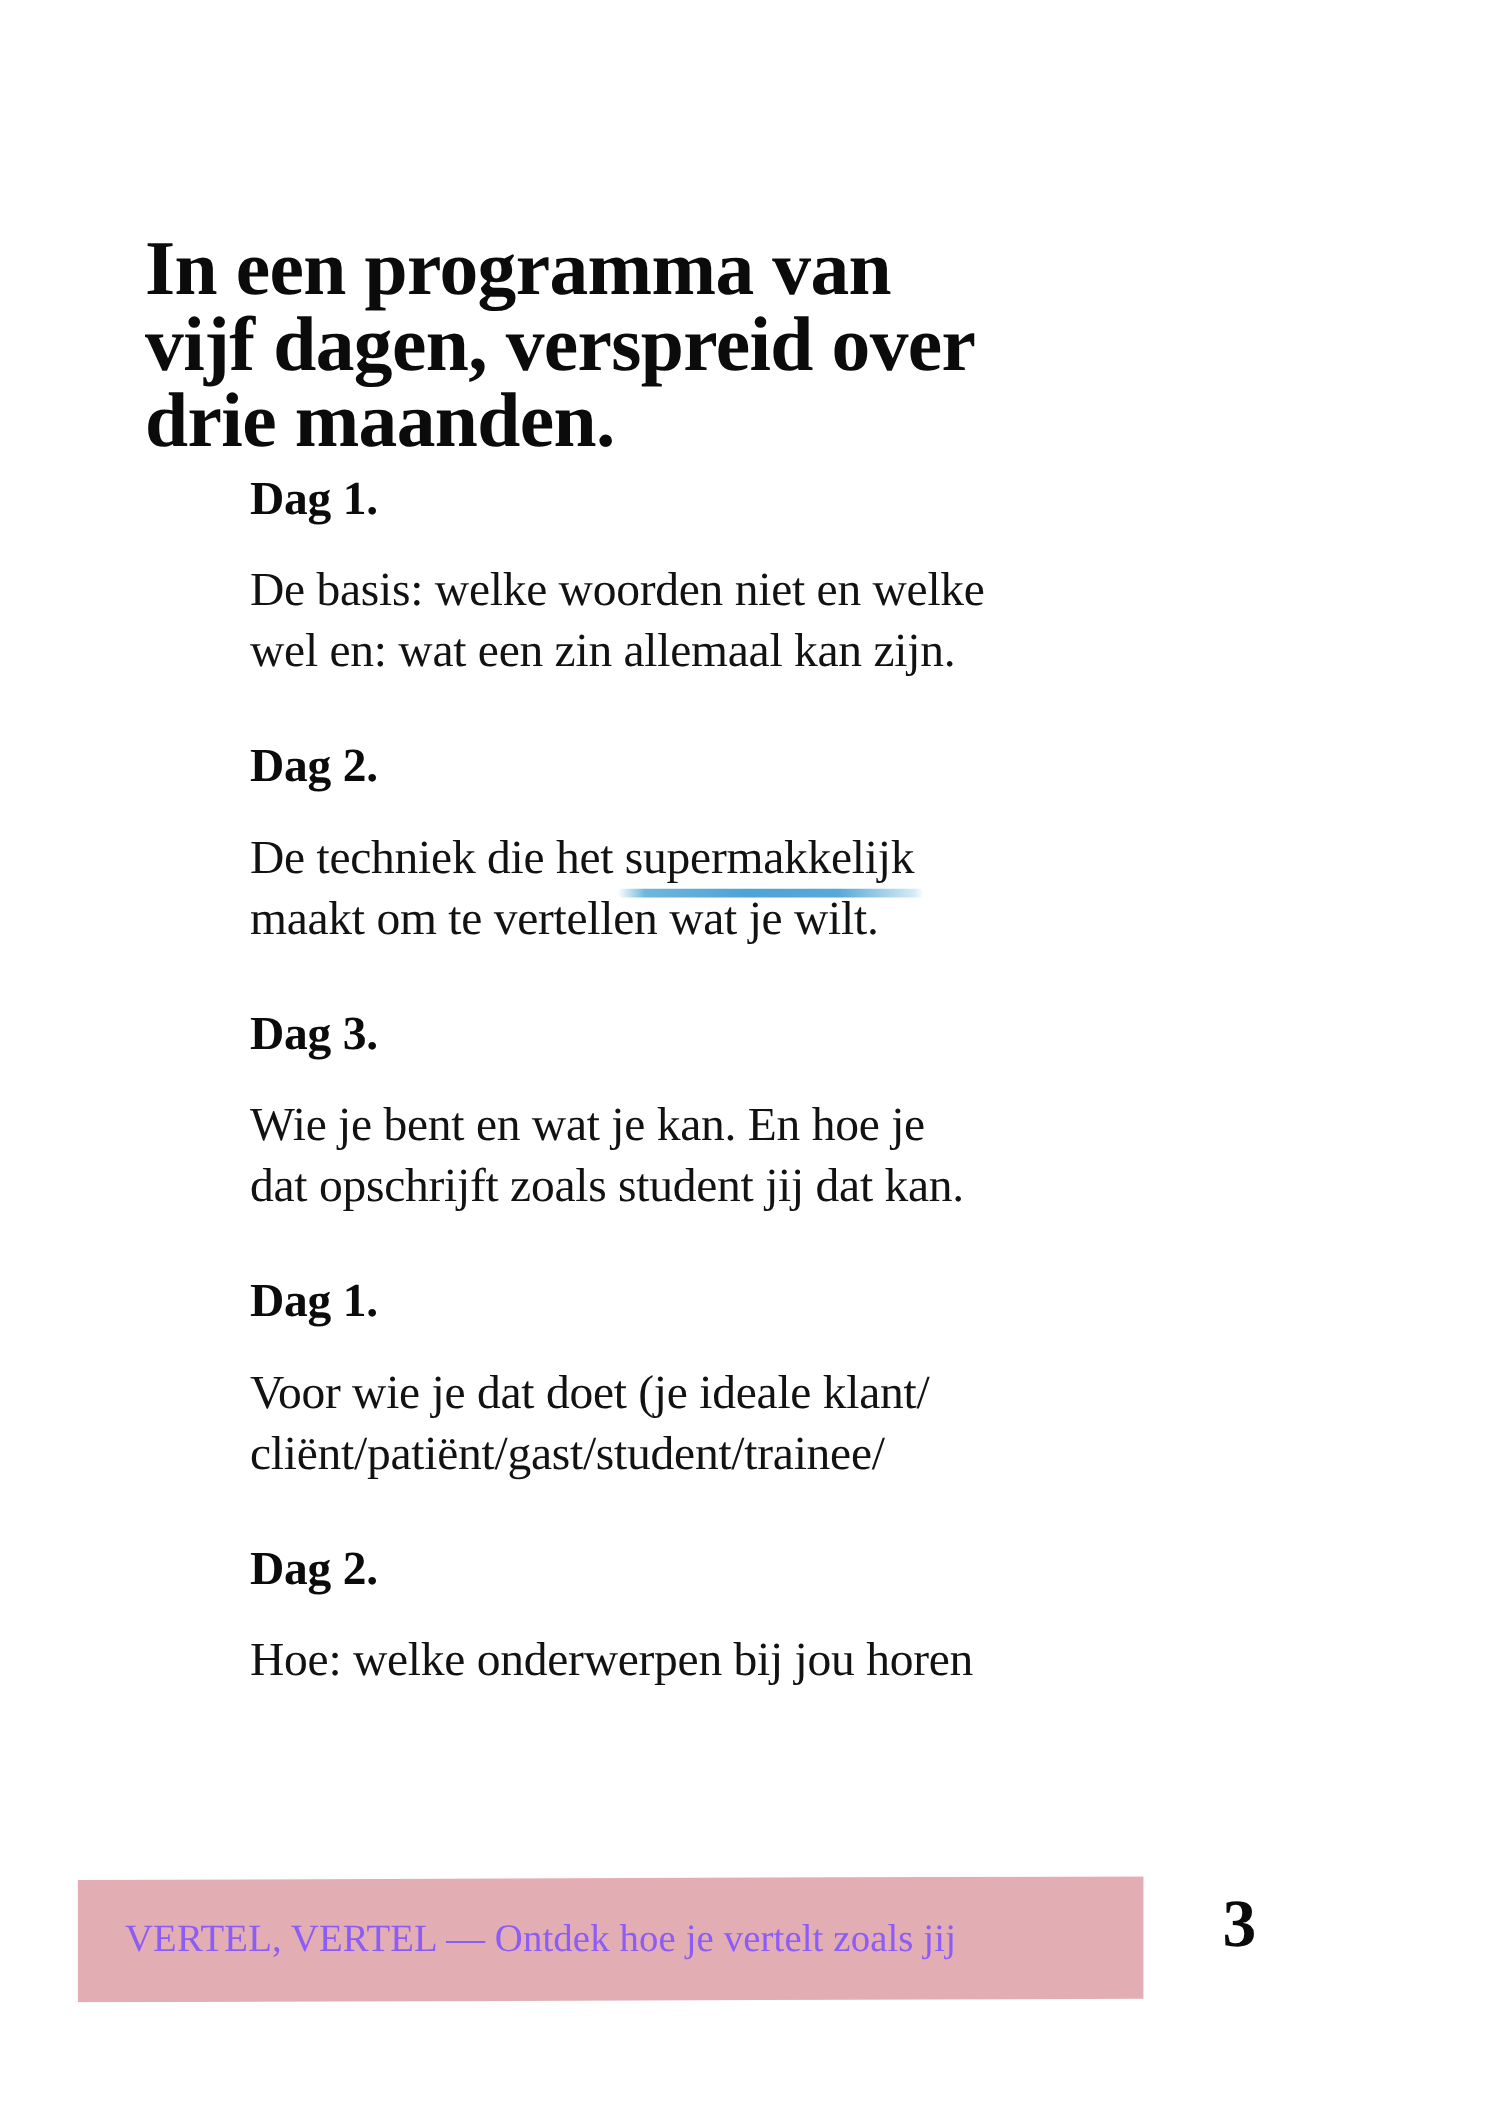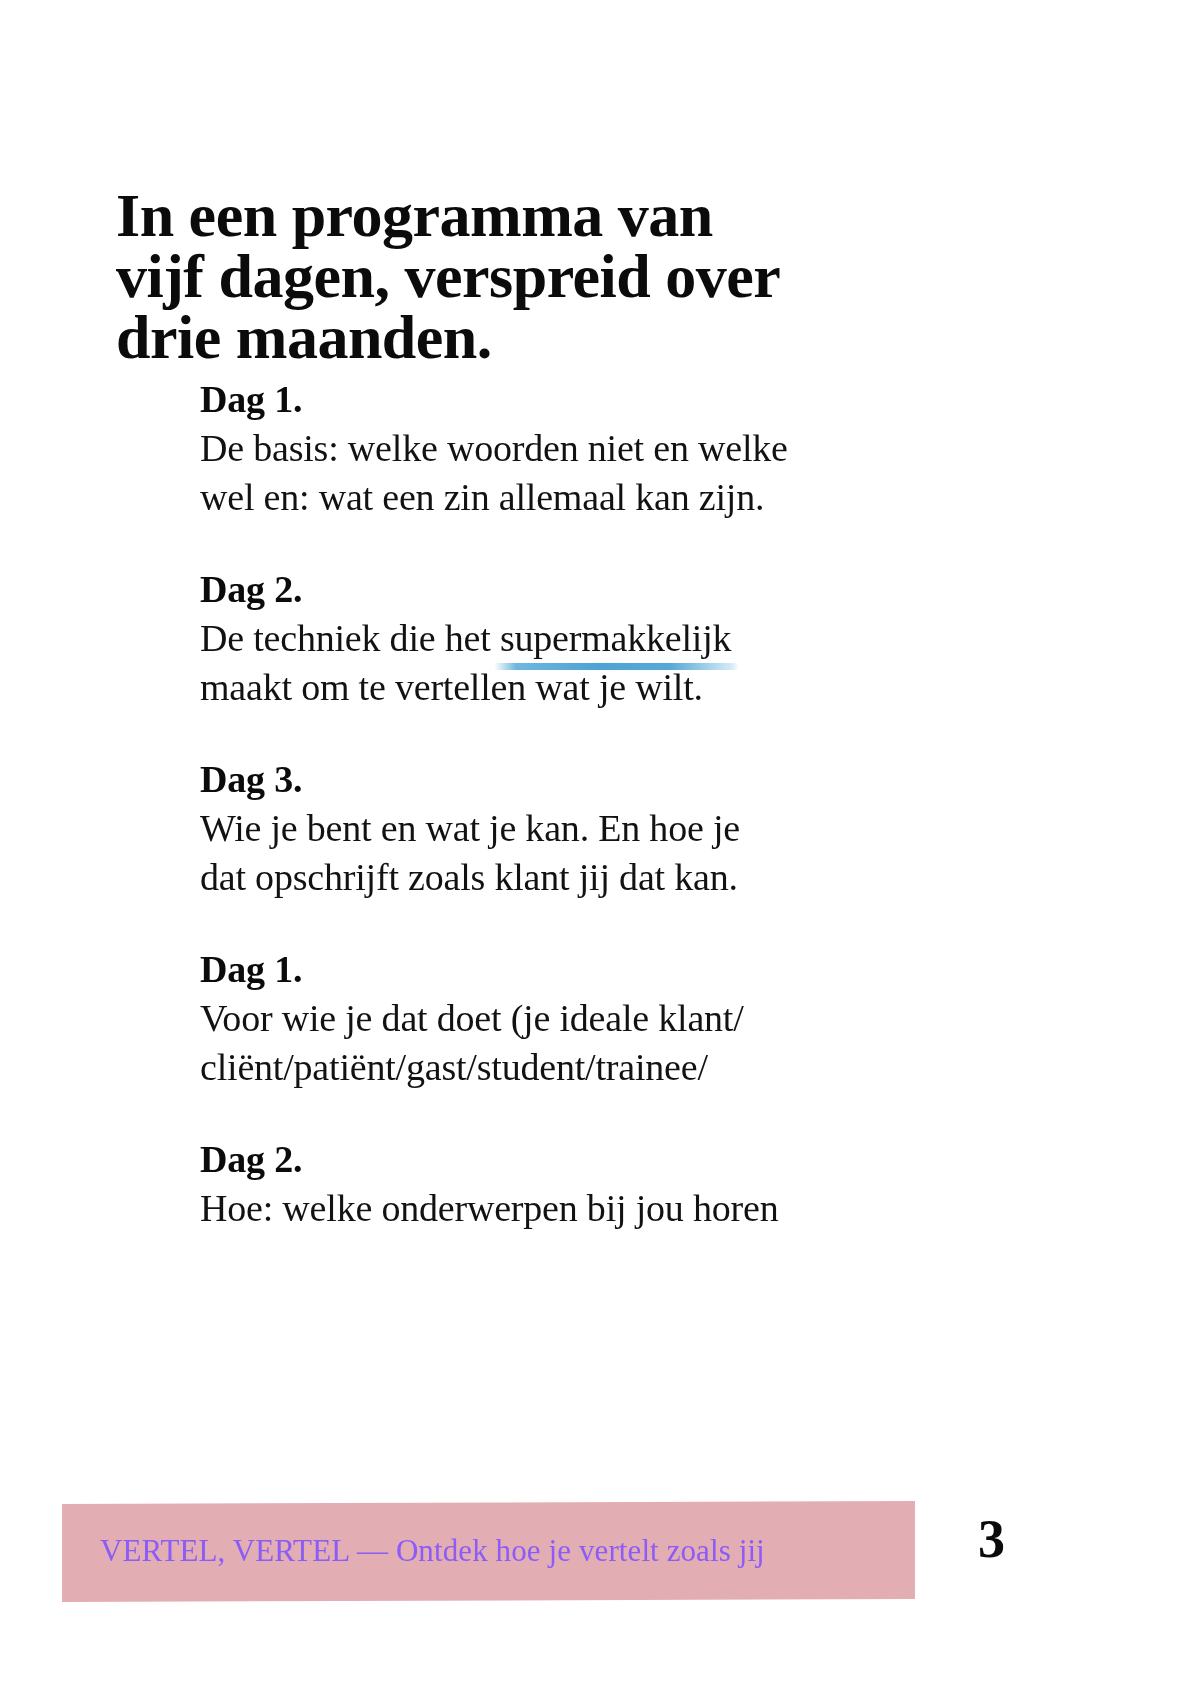--- a/index.html
+++ b/index.html
@@ -49,20 +49,21 @@
     line-height: 1.26;
     letter-spacing: -0.2px;
     color: #0b0b0b;
   }
   .day-body {
     font-size: 38px;
     font-weight: 400;
     line-height: 1.29;
     letter-spacing: -0.2px;
     color: #121212;
+    margin-top: 24px;
   }
   .day-body .bl { display: block; white-space: pre; }
 
   
   .hl-word {
     position: relative;
     display: inline-block;
     white-space: pre;
   }
   .hl-word .stroke {
@@ -142,21 +143,21 @@
       <div class="day-body">
         <span class="bl"><span>De techniek die het </span><span class="hl-word"><span>supermakkelijk</span><span class="stroke"></span></span></span>
         <span class="bl">maakt om te vertellen wat je wilt.</span>
       </div>
     </div>
 
     <div class="day-block">
       <div class="day-title">Dag 3.</div>
       <div class="day-body">
         <span class="bl">Wie je bent en wat je kan. En hoe je</span>
-        <span class="bl">dat opschrijft zoals klant jij dat kan.</span>
+        <span class="bl">dat opschrijft zoals student jij dat kan.</span>
       </div>
     </div>
 
     <div class="day-block">
       <div class="day-title">Dag 1.</div>
       <div class="day-body">
         <span class="bl">Voor wie je dat doet (je ideale klant/</span>
         <span class="bl">cliënt/patiënt/gast/student/trainee/</span>
       </div>
     </div>

